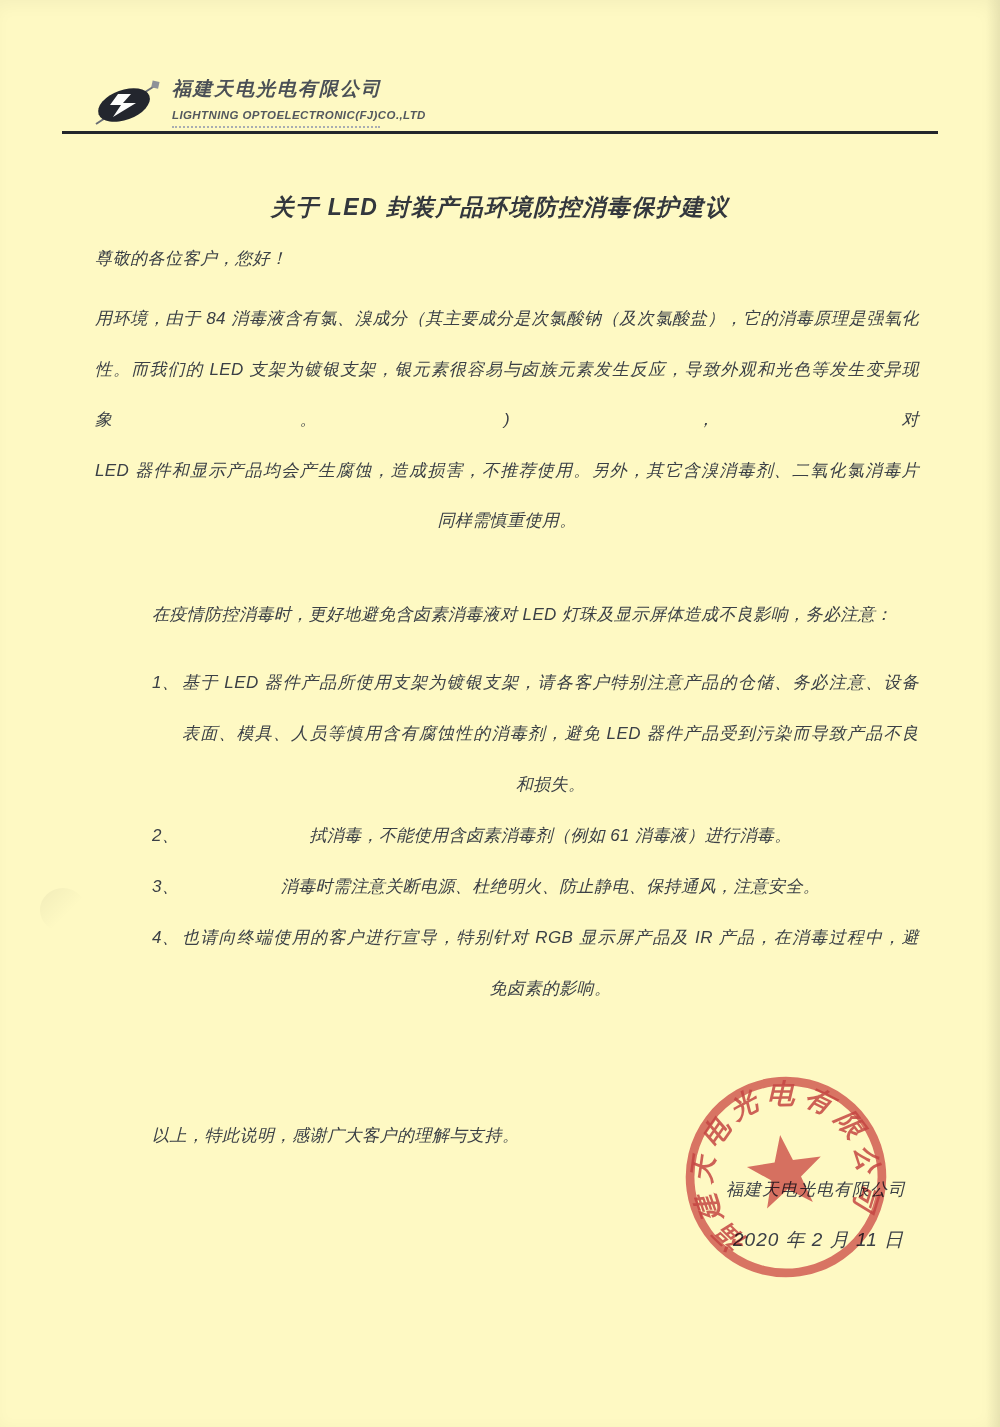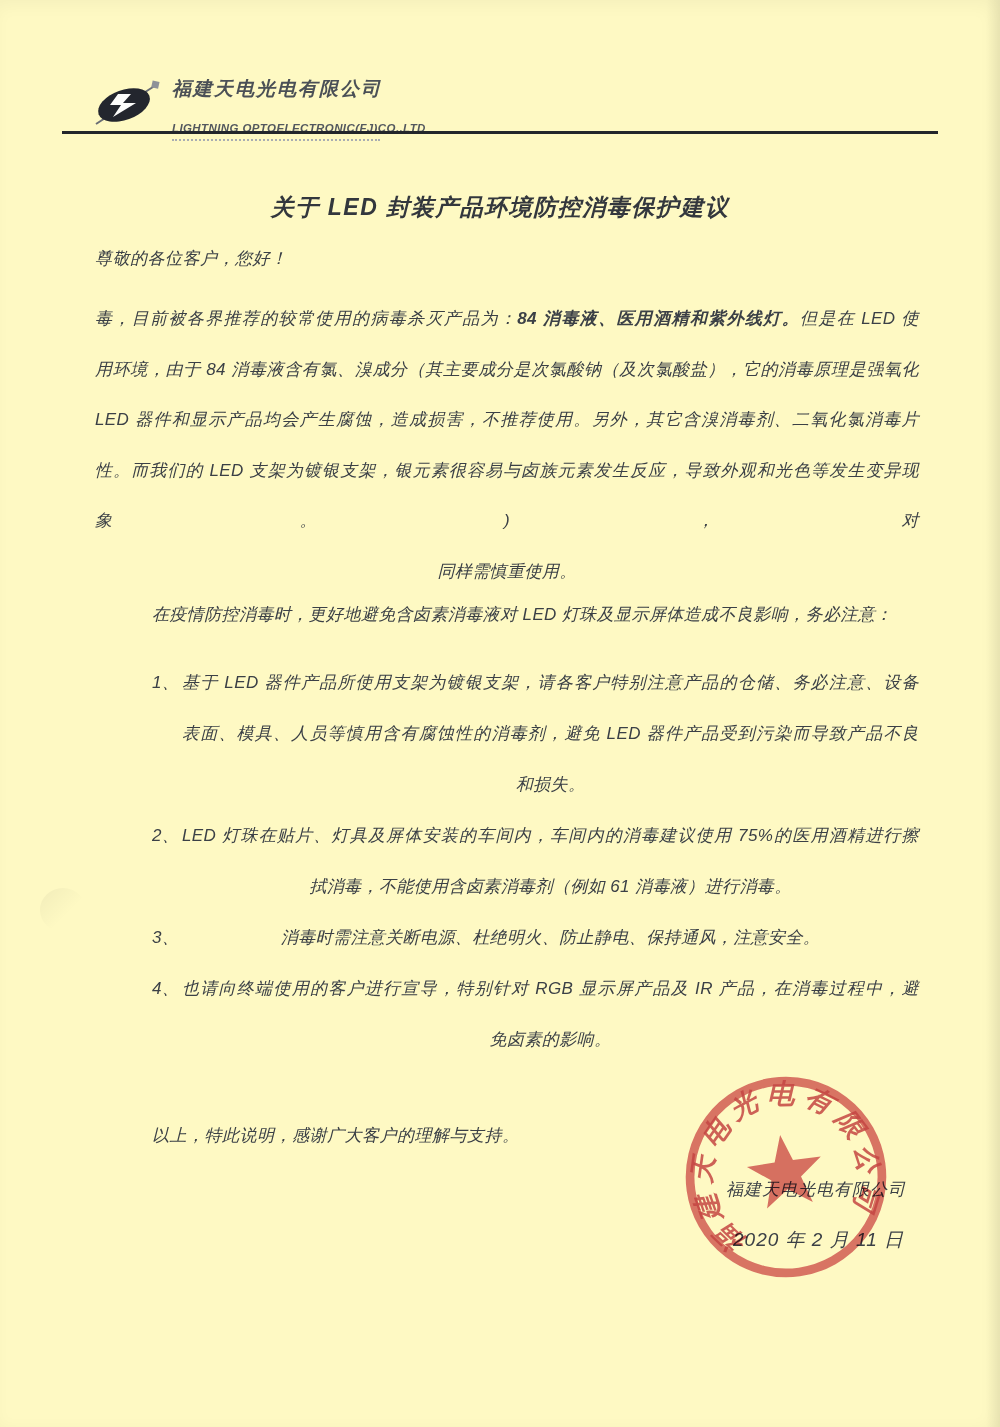--- a/index.html
+++ b/index.html
@@ -12,21 +12,21 @@
     font-family:"Liberation Sans","DejaVu Sans",sans-serif;
     color:#3b4046;
     box-shadow:inset -6px 4px 18px rgba(0,0,0,0.045);
     font-style:italic;
   }
   
   .header{position:absolute;left:92px;top:76px;width:820px;height:54px;}
   .logo{position:absolute;left:0;top:2px;width:72px;height:52px;}
   .hdr-text{position:absolute;left:80px;top:0;}
   .company-cn{font-size:19px;font-weight:700;color:#4b5056;letter-spacing:2px;}
-  .company-en{font-size:11.5px;font-weight:700;color:#53585e;letter-spacing:0.4px;margin-top:20px;}
+  .company-en{font-size:11.5px;font-weight:700;color:#53585e;letter-spacing:0.4px;margin-top:7px;}
   .fineprint{width:208px;height:3px;border-bottom:2px dotted #a9adb2;margin-top:2px;}
   .divider{position:absolute;left:62px;top:131px;width:876px;height:3px;background:#23262b;}
   
   .title{
     position:absolute;left:0;top:192px;width:1000px;
     text-align:center;font-size:23px;font-weight:700;color:#33373d;letter-spacing:1.5px;
   }
   
   .salutation{position:absolute;left:95px;top:247px;font-size:17px;letter-spacing:0.5px;}
   .para1{position:absolute;left:95px;top:294px;width:824px;font-size:17px;line-height:50.5px;}
@@ -74,38 +74,37 @@
       <div class="fineprint"></div>
     </div>
   </div>
   <div class="divider"></div>
 
   <div class="title">关于 LED 封装产品环境防控消毒保护建议</div>
 
   <div class="salutation">尊敬的各位客户，您好！</div>
 
   <div class="para1">
-    <div class="jline"><span>毒，目前被各界推荐的较常使用的病毒杀灭产品为：</span><span class="b">84 消毒液、医用酒精和紫外线灯。</span><span>但是在 LED 使</span></div>
     <div class="jline">用环境，由于 84 消毒液含有氯、溴成分（其主要成分是次氯酸钠（及次氯酸盐），它的消毒原理是强氧化</div>
+    <div class="jline">性。而我们的 LED 支架为镀银支架，银元素很容易与卤族元素发生反应，导致外观和光色等发生变异现象。)，对</div>
     <div class="jline">LED 器件和显示产品均会产生腐蚀，造成损害，不推荐使用。另外，其它含溴消毒剂、二氧化氯消毒片</div>
-    <div class="jline">性。而我们的 LED 支架为镀银支架，银元素很容易与卤族元素发生反应，导致外观和光色等发生变异现象。)，对</div>
     <div class="lline">同样需慎重使用。</div>
   </div>
 
   <div class="para2">在疫情防控消毒时，更好地避免含卤素消毒液对 LED 灯珠及显示屏体造成不良影响，务必注意：</div>
 
   <div class="list">
     <div class="li-line jline">
       <span class="li-num">1、</span><span>基于 LED 器件产品所使用支架为镀银支架，请各客户特别注意产品的仓储、务必注意、设备</span>
     </div>
     <div class="li-line jline"><span>表面、模具、人员等慎用含有腐蚀性的消毒剂，避免 LED 器件产品受到污染而导致产品不良</span></div>
     <div class="li-line lline"><span>和损失。</span></div>
 
     <div class="li-line jline">
-      <span class="li-num">2、</span><span>LED 灯珠在贴片、灯具及屏体安装的车间内，车间内的消毒建议使用 75%的医用酒精进行擦</span>
+      <span class="li-num">2、</span>
     </div>
     <div class="li-line lline"><span>拭消毒，不能使用含卤素消毒剂（例如 61 消毒液）进行消毒。</span></div>
 
     <div class="li-line lline">
       <span class="li-num">3、</span><span>消毒时需注意关断电源、杜绝明火、防止静电、保持通风，注意安全。</span>
     </div>
 
     <div class="li-line jline">
       <span class="li-num">4、</span><span>也请向终端使用的客户进行宣导，特别针对 RGB 显示屏产品及 IR 产品，在消毒过程中，避</span>
     </div>

